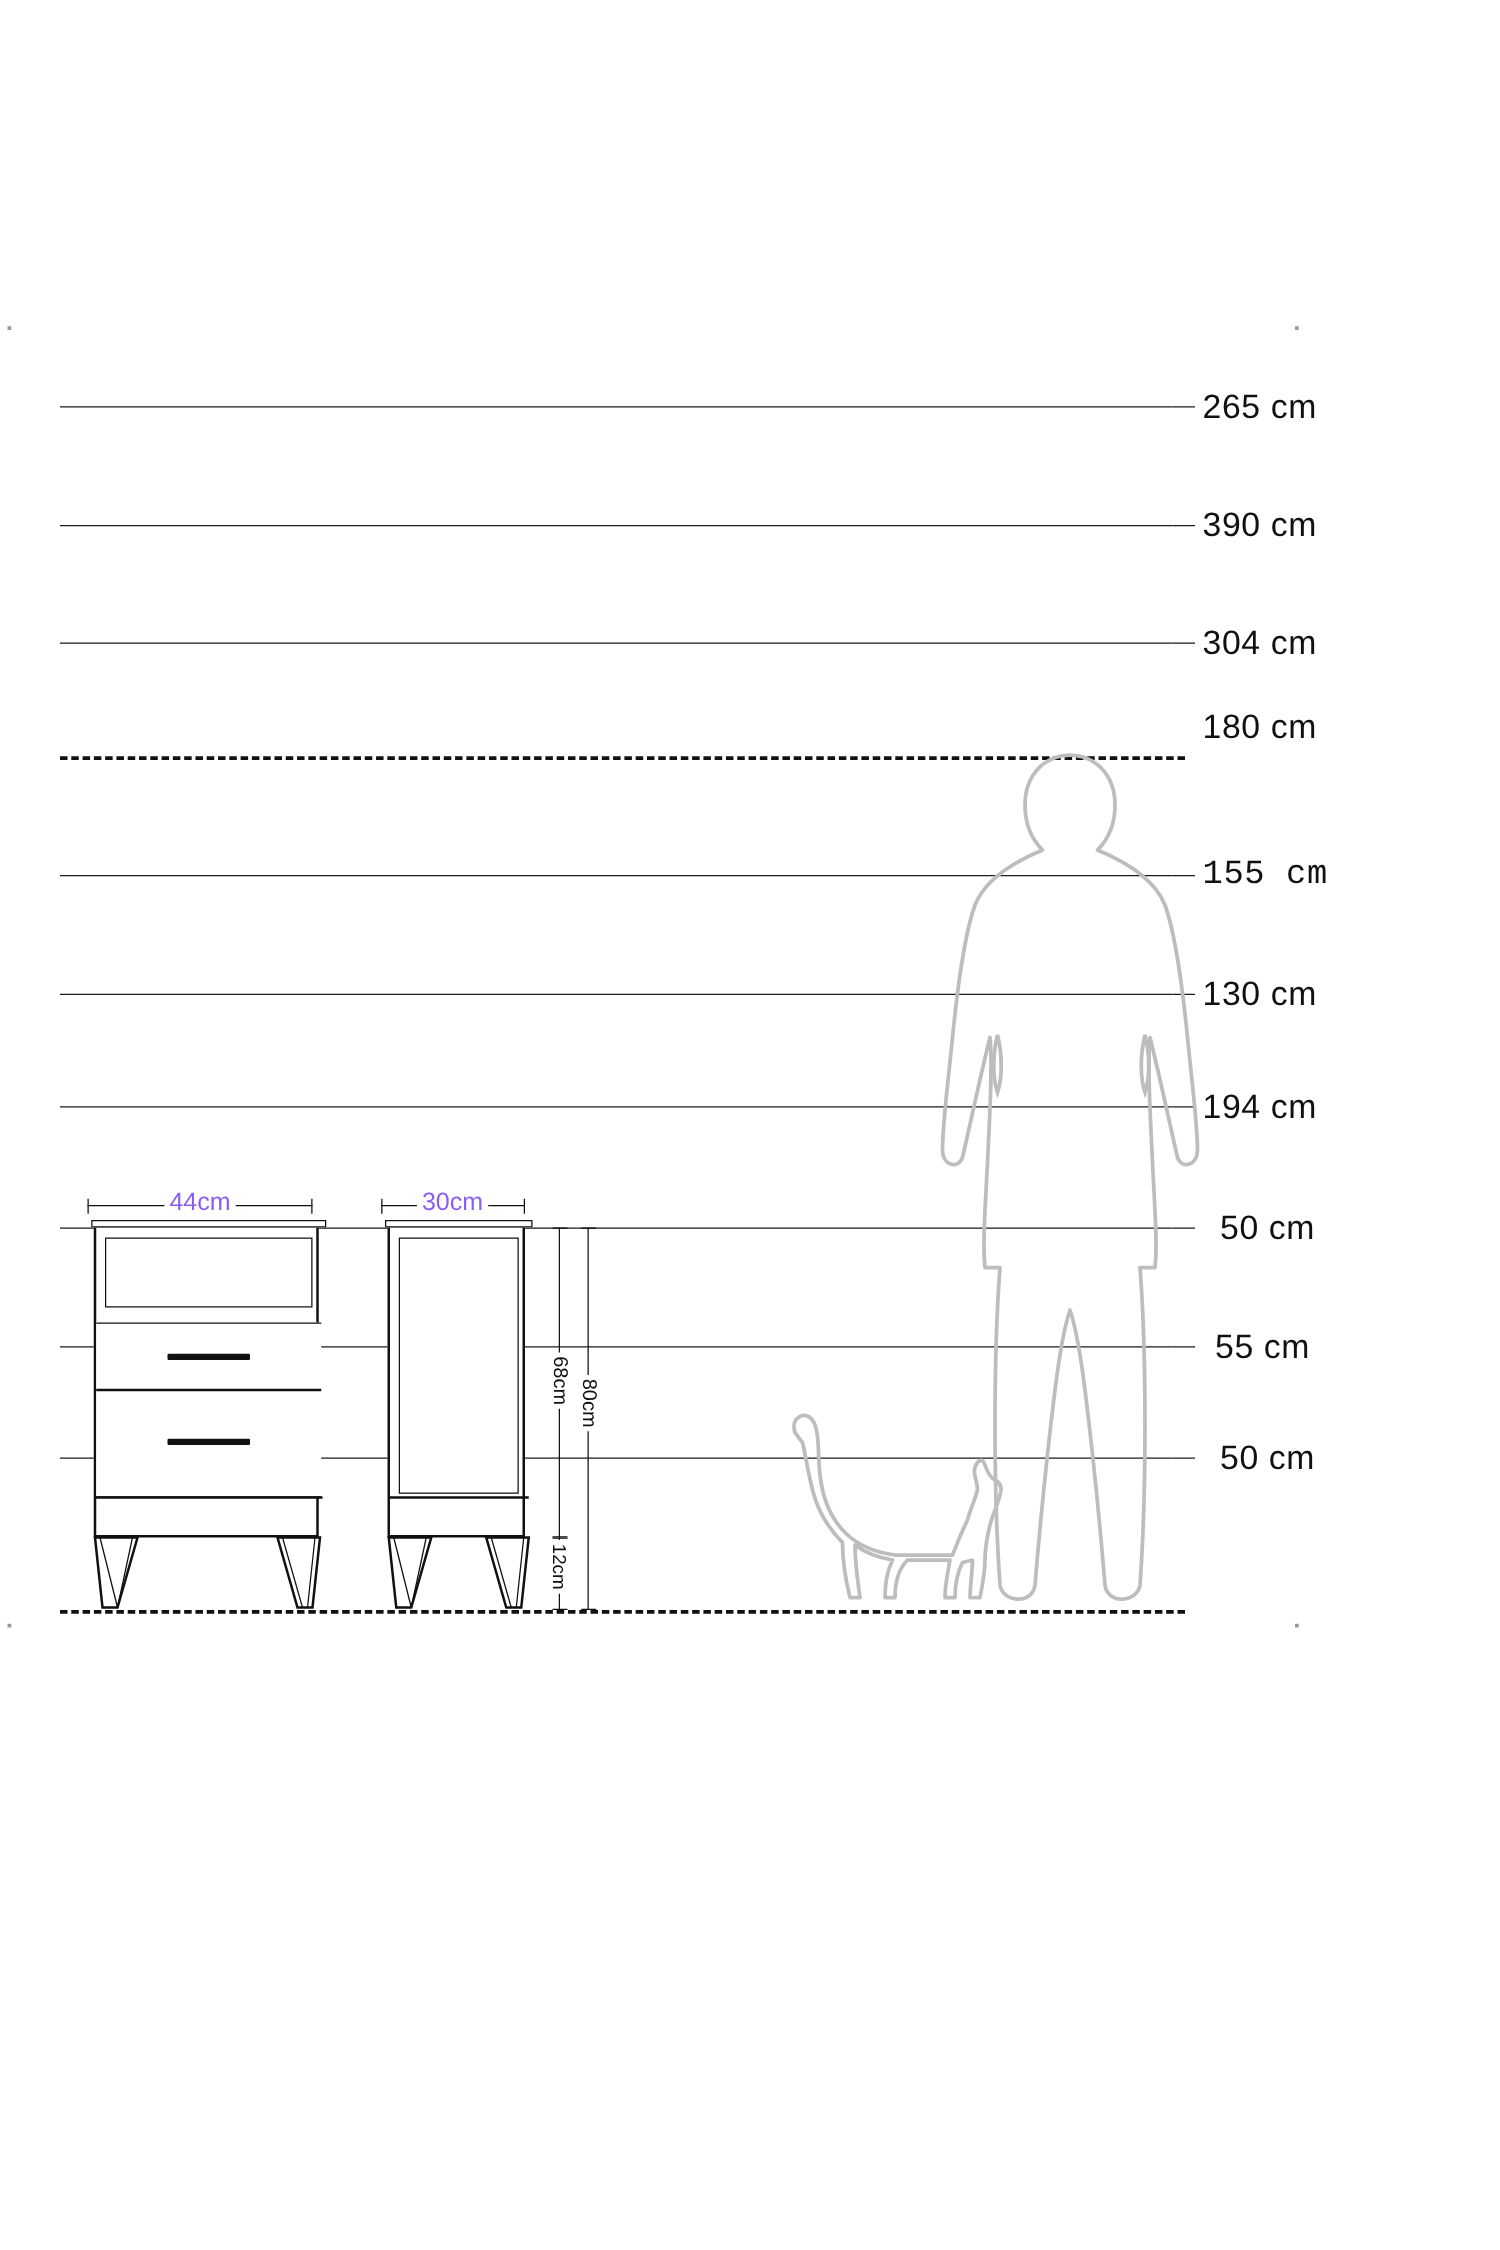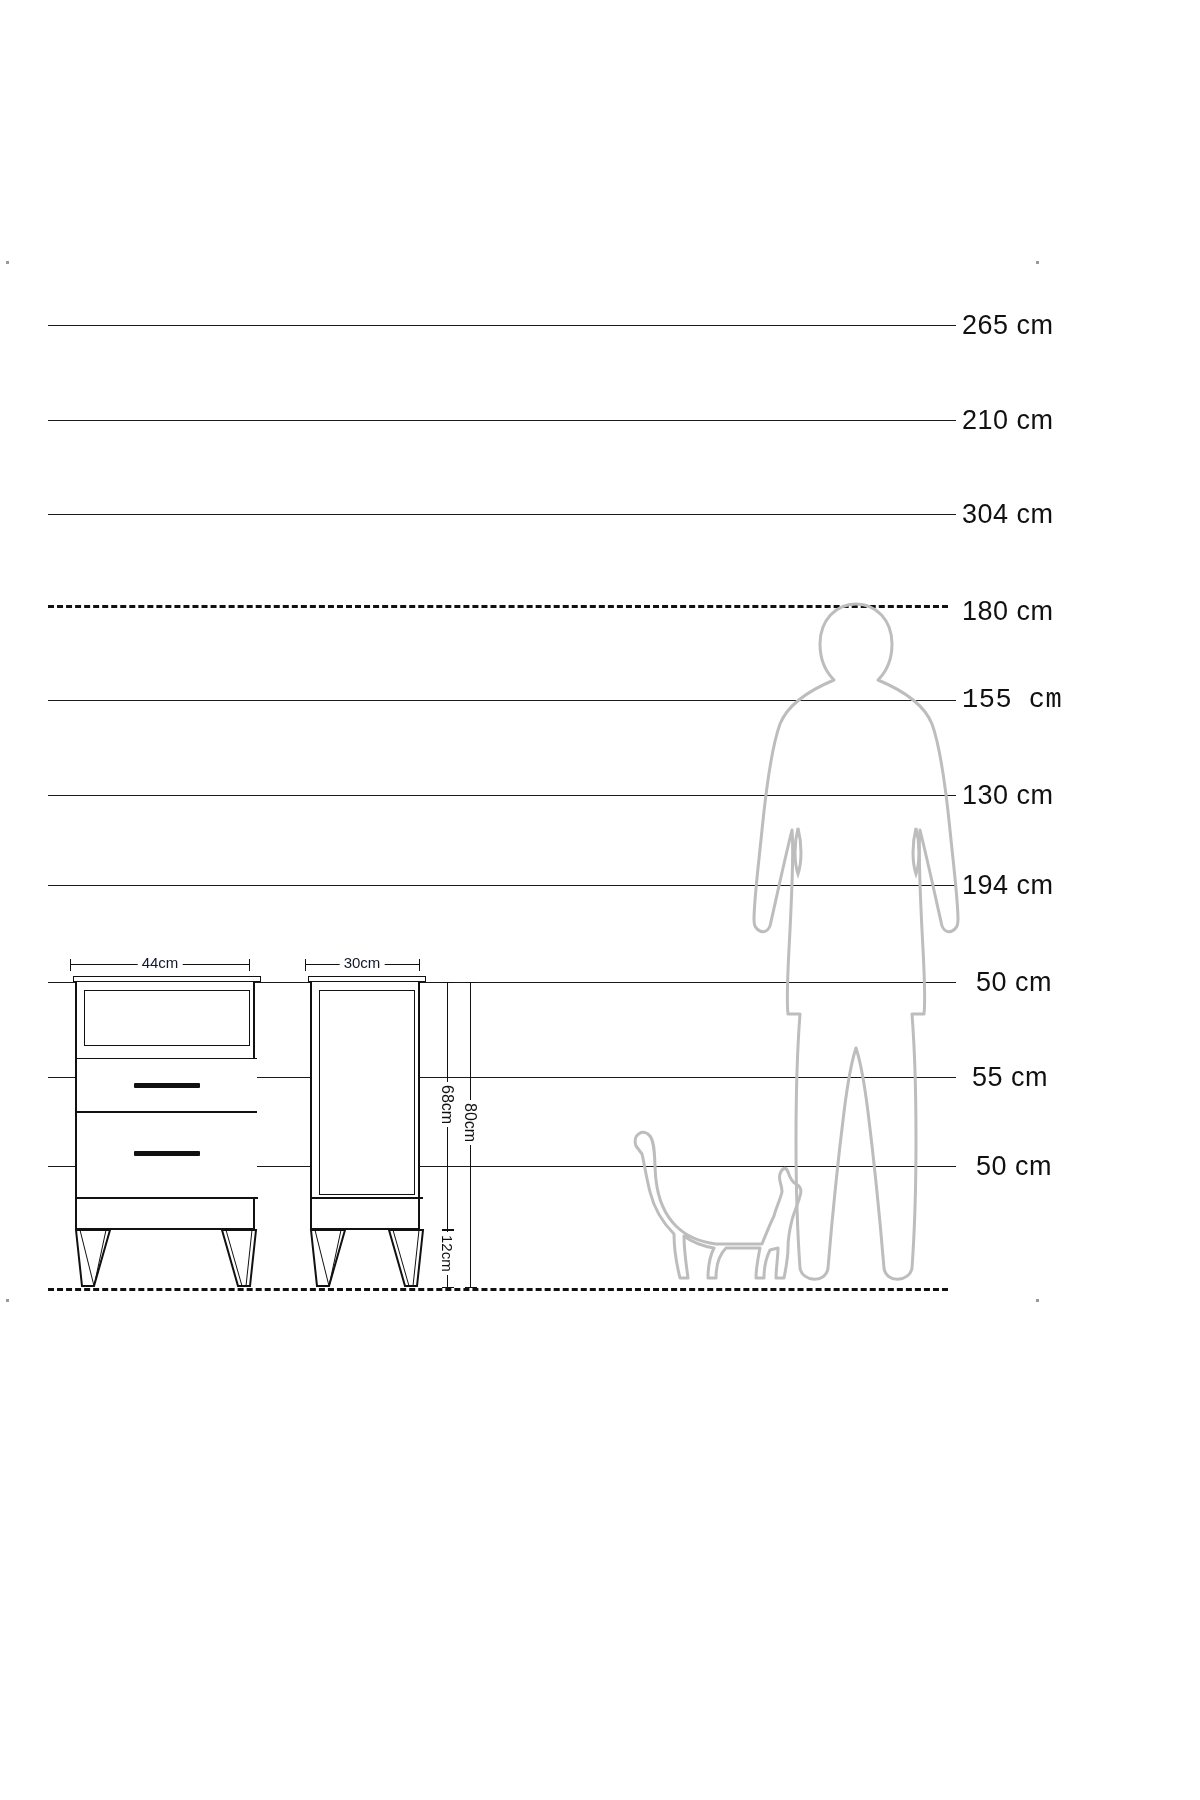--- a/index.html
+++ b/index.html
@@ -98,21 +98,21 @@
   
   .dim-h{
     position:absolute;height:0;border-top:1.2px solid #111;
   }
   .dim-h .cap{
     position:absolute;top:-6px;height:12px;border-left:1.2px solid #111;
   }
   .dim-h .cap.l{left:0;}
   .dim-h .cap.r{right:0;}
   .dim-h-label{
-    position:absolute;font-size:15px;color:#0f172a;background:#fff;
+    position:absolute;font-size:20px;color:#8b5cf6;background:#fff;
     padding:0 4px;transform:translate(-50%,-58%);white-space:nowrap;
   }
   .dim-v{
     position:absolute;width:0;border-left:1.2px solid #111;
   }
   .dim-v .capv{
     position:absolute;left:-6px;width:12px;border-top:1.2px solid #111;
   }
   .dim-v .capv.t{top:0;}
   .dim-v .capv.b{bottom:0;}
@@ -137,28 +137,28 @@
   <div class="corner-dot" style="left:1036px;top:261px;"></div>
   <div class="corner-dot" style="left:6px;top:1299px;"></div>
   <div class="corner-dot" style="left:1036px;top:1299px;"></div>
 
   <div class="scale-line" style="left:48px;top:325px;width:890px;"></div>
   <div class="tick" style="left:938px;top:325px;"></div>
   <div class="scale-label" style="left:962px;top:310px;">265 cm</div>
 
   <div class="scale-line" style="left:48px;top:420px;width:890px;"></div>
   <div class="tick" style="left:938px;top:420px;"></div>
-  <div class="scale-label" style="left:962px;top:405px;">210 cm</div>
+  <div class="scale-label" style="left:962px;top:405px;">390 cm</div>
 
   <div class="scale-line" style="left:48px;top:514px;width:890px;"></div>
   <div class="tick" style="left:938px;top:514px;"></div>
   <div class="scale-label" style="left:962px;top:499px;">304 cm</div>
 
   <div class="scale-line dashed" style="left:48px;top:605px;width:900px;"></div>
-  <div class="scale-label" style="left:962px;top:596px;">180 cm</div>
+  <div class="scale-label" style="left:962px;top:566px;">180 cm</div>
 
   <div class="scale-line" style="left:48px;top:700px;width:890px;"></div>
   <div class="tick" style="left:938px;top:700px;"></div>
   <div class="scale-label" style="left:962px;top:685px;font-family:Liberation Mono, monospace;">155 cm</div>
 
   <div class="scale-line" style="left:48px;top:795px;width:890px;"></div>
   <div class="tick" style="left:938px;top:795px;"></div>
   <div class="scale-label" style="left:962px;top:780px;text-align:right;">130 cm</div>
 
   <div class="scale-line" style="left:48px;top:885px;width:890px;"></div>

